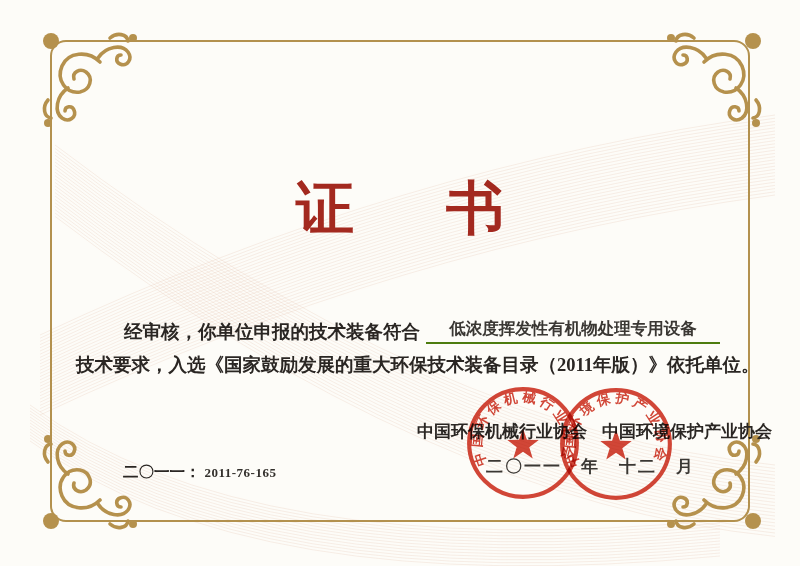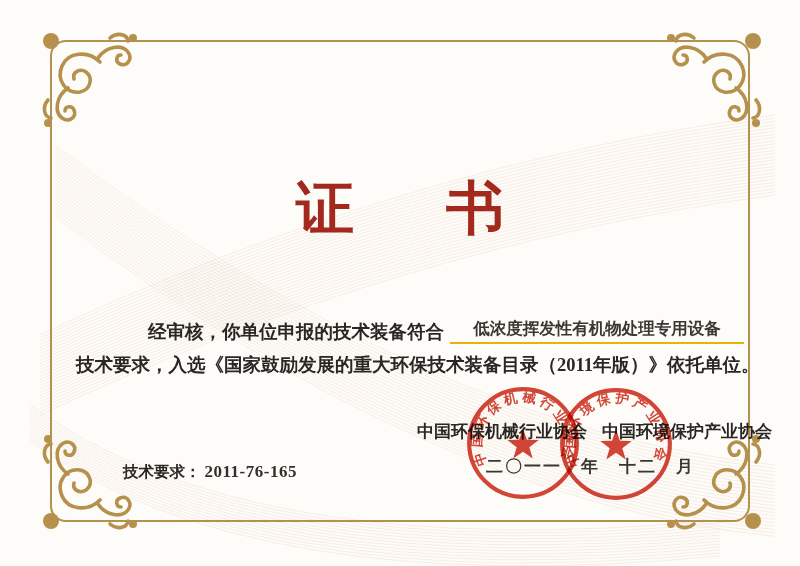--- a/index.html
+++ b/index.html
@@ -35,45 +35,45 @@
     display:flex;justify-content:center;gap:92px;
     font-size:58px;font-weight:bold;color:#a3291f;
   }
   .company{
     position:absolute;left:88px;top:274px;
     font-size:17.5px;font-weight:bold;color:#2a2623;
   }
   .body-line1{
     position:absolute;left:124px;top:318px;width:596px;
     display:flex;align-items:flex-end;
-    font-size:18.5px;font-weight:bold;color:#2a2623;white-space:nowrap;margin-left:24px;
+    font-size:18.5px;font-weight:bold;color:#2a2623;white-space:nowrap;
   }
   .blank{
-    flex:1;margin-left:6px;border-bottom:2px solid #eab308;
+    flex:1;margin-left:6px;border-bottom:2px solid #4d7c0f;
     text-align:center;font-size:16.5px;font-weight:bold;color:#3a3733;
     padding-bottom:2px;white-space:nowrap;
   }
   .body-line2{
     position:absolute;left:76px;top:352px;width:640px;
     font-size:18.5px;font-weight:bold;color:#2a2623;white-space:nowrap;
   }
   .orgs{
     position:absolute;left:417px;top:420px;display:flex;gap:15px;
     font-size:17px;font-weight:bold;color:#2a2623;white-space:nowrap;
   }
   .date{
     position:absolute;left:486px;top:455px;
     font-size:17px;font-weight:bold;color:#3a3733;letter-spacing:2px;white-space:nowrap;text-align:center;
   }
   .certno{
     position:absolute;left:123px;top:462px;display:flex;align-items:baseline;
     white-space:nowrap;
   }
   .certno .label{font-size:15.5px;font-weight:bold;color:#2a2623;}
-  .certno .value{font-size:17px;font-weight:bold;color:#33302c;letter-spacing:.5px;margin-left:4px;}
+  .certno .value{font-size:13px;font-weight:bold;color:#33302c;letter-spacing:.5px;margin-left:4px;}
   
   .seal{position:absolute;width:116px;height:116px;mix-blend-mode:multiply;opacity:.92;}
   .seal.left{left:465px;top:385px;}
   .seal.right{left:558px;top:386px;}
   .seal svg{width:100%;height:100%;display:block;}
   .seal circle{fill:none;stroke:#cf3727;stroke-width:4;}
   .seal .seal-txt{fill:#cf3727;font-size:13px;font-weight:bold;letter-spacing:3.5px;
     font-family:"Liberation Serif","DejaVu Serif",serif;}
   .seal polygon{fill:#cf3727;}
 </style>
@@ -210,21 +210,21 @@
 
   <div class="body-line2">技术要求，入选《国家鼓励发展的重大环保技术装备目录（2011年版）》依托单位。</div>
 
   <div class="orgs">
     <span>中国环保机械行业协会</span>
     <span>中国环境保护产业协会</span>
   </div>
   <div class="date">二〇一一　年　十二　月</div>
 
   <div class="certno">
-    <span class="label">技术要求：</span>
+    <span class="label">二〇一一：</span>
     <span class="value">2011-76-165</span>
   </div>
 
   <div class="seal left">
     <svg viewBox="0 0 112 112" xmlns="http://www.w3.org/2000/svg">
       <defs>
         <path id="seal-path-1" d="M 21.4,76 A 40,40 0 1 1 90.6,76" fill="none"></path>
       </defs>
       <circle cx="56" cy="56" r="52"></circle>
       <text class="seal-txt">

